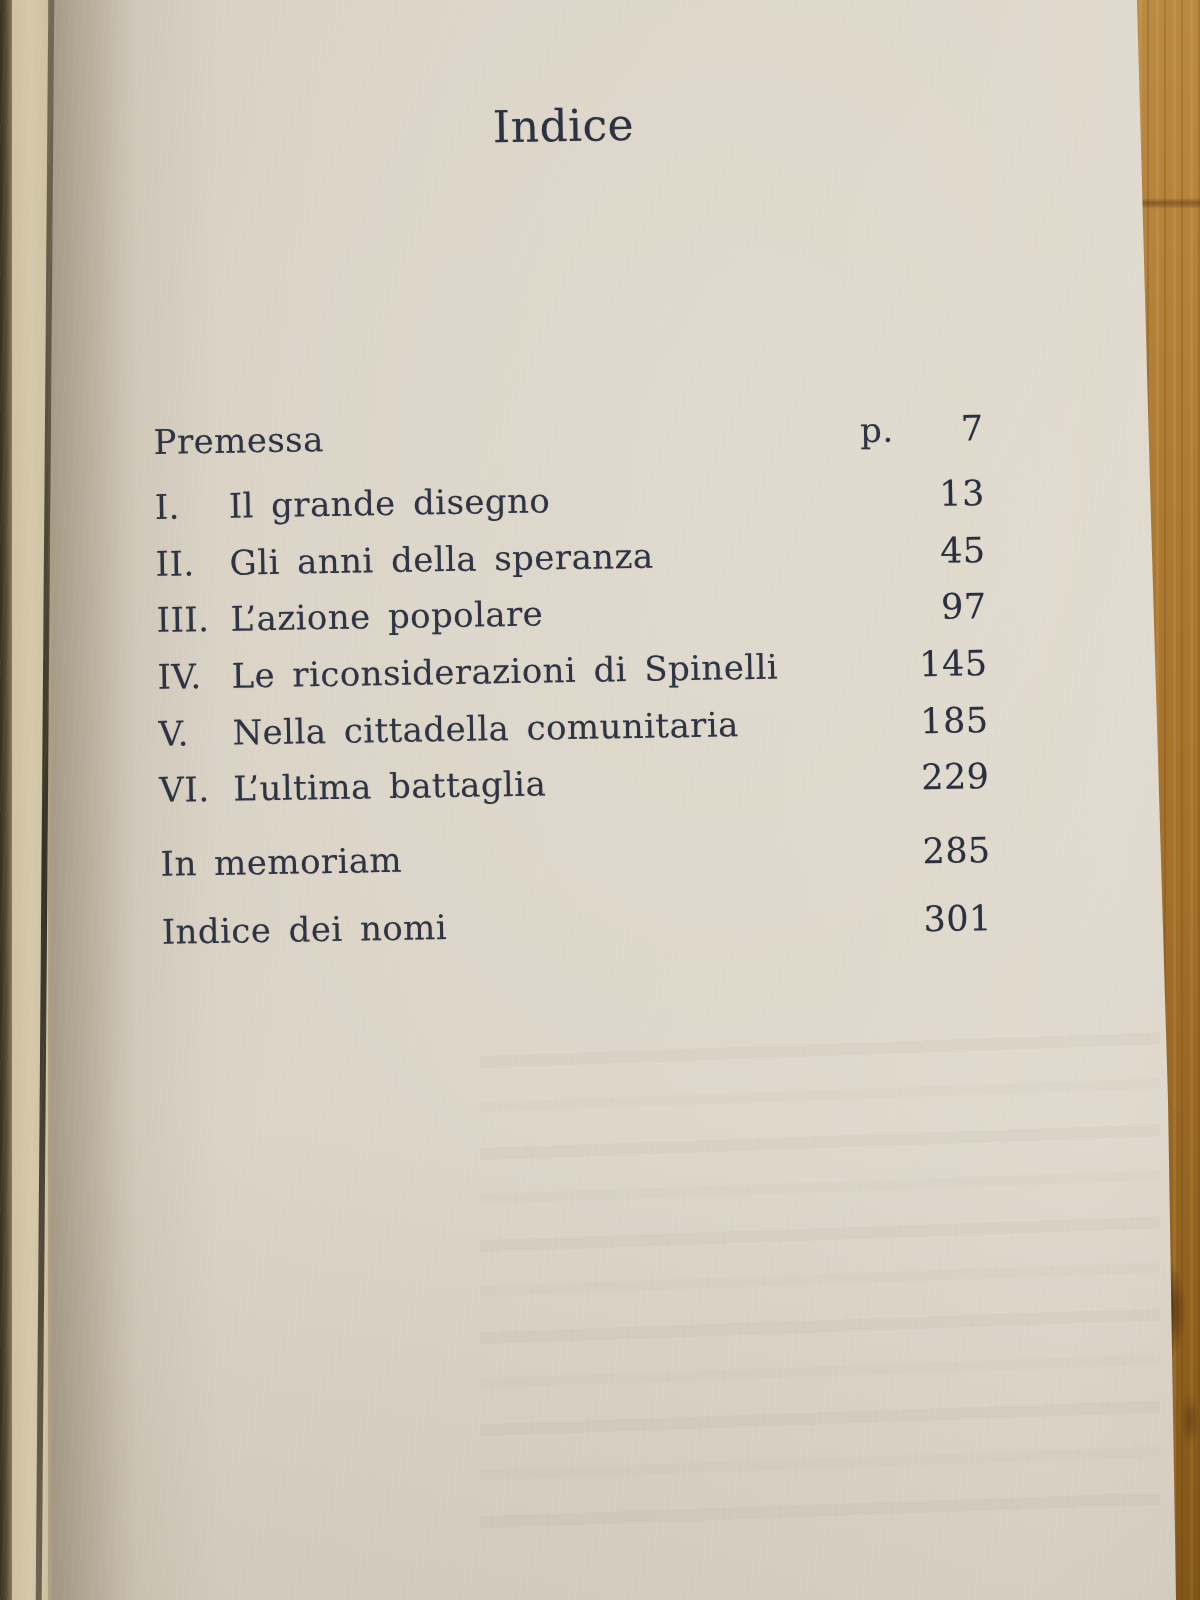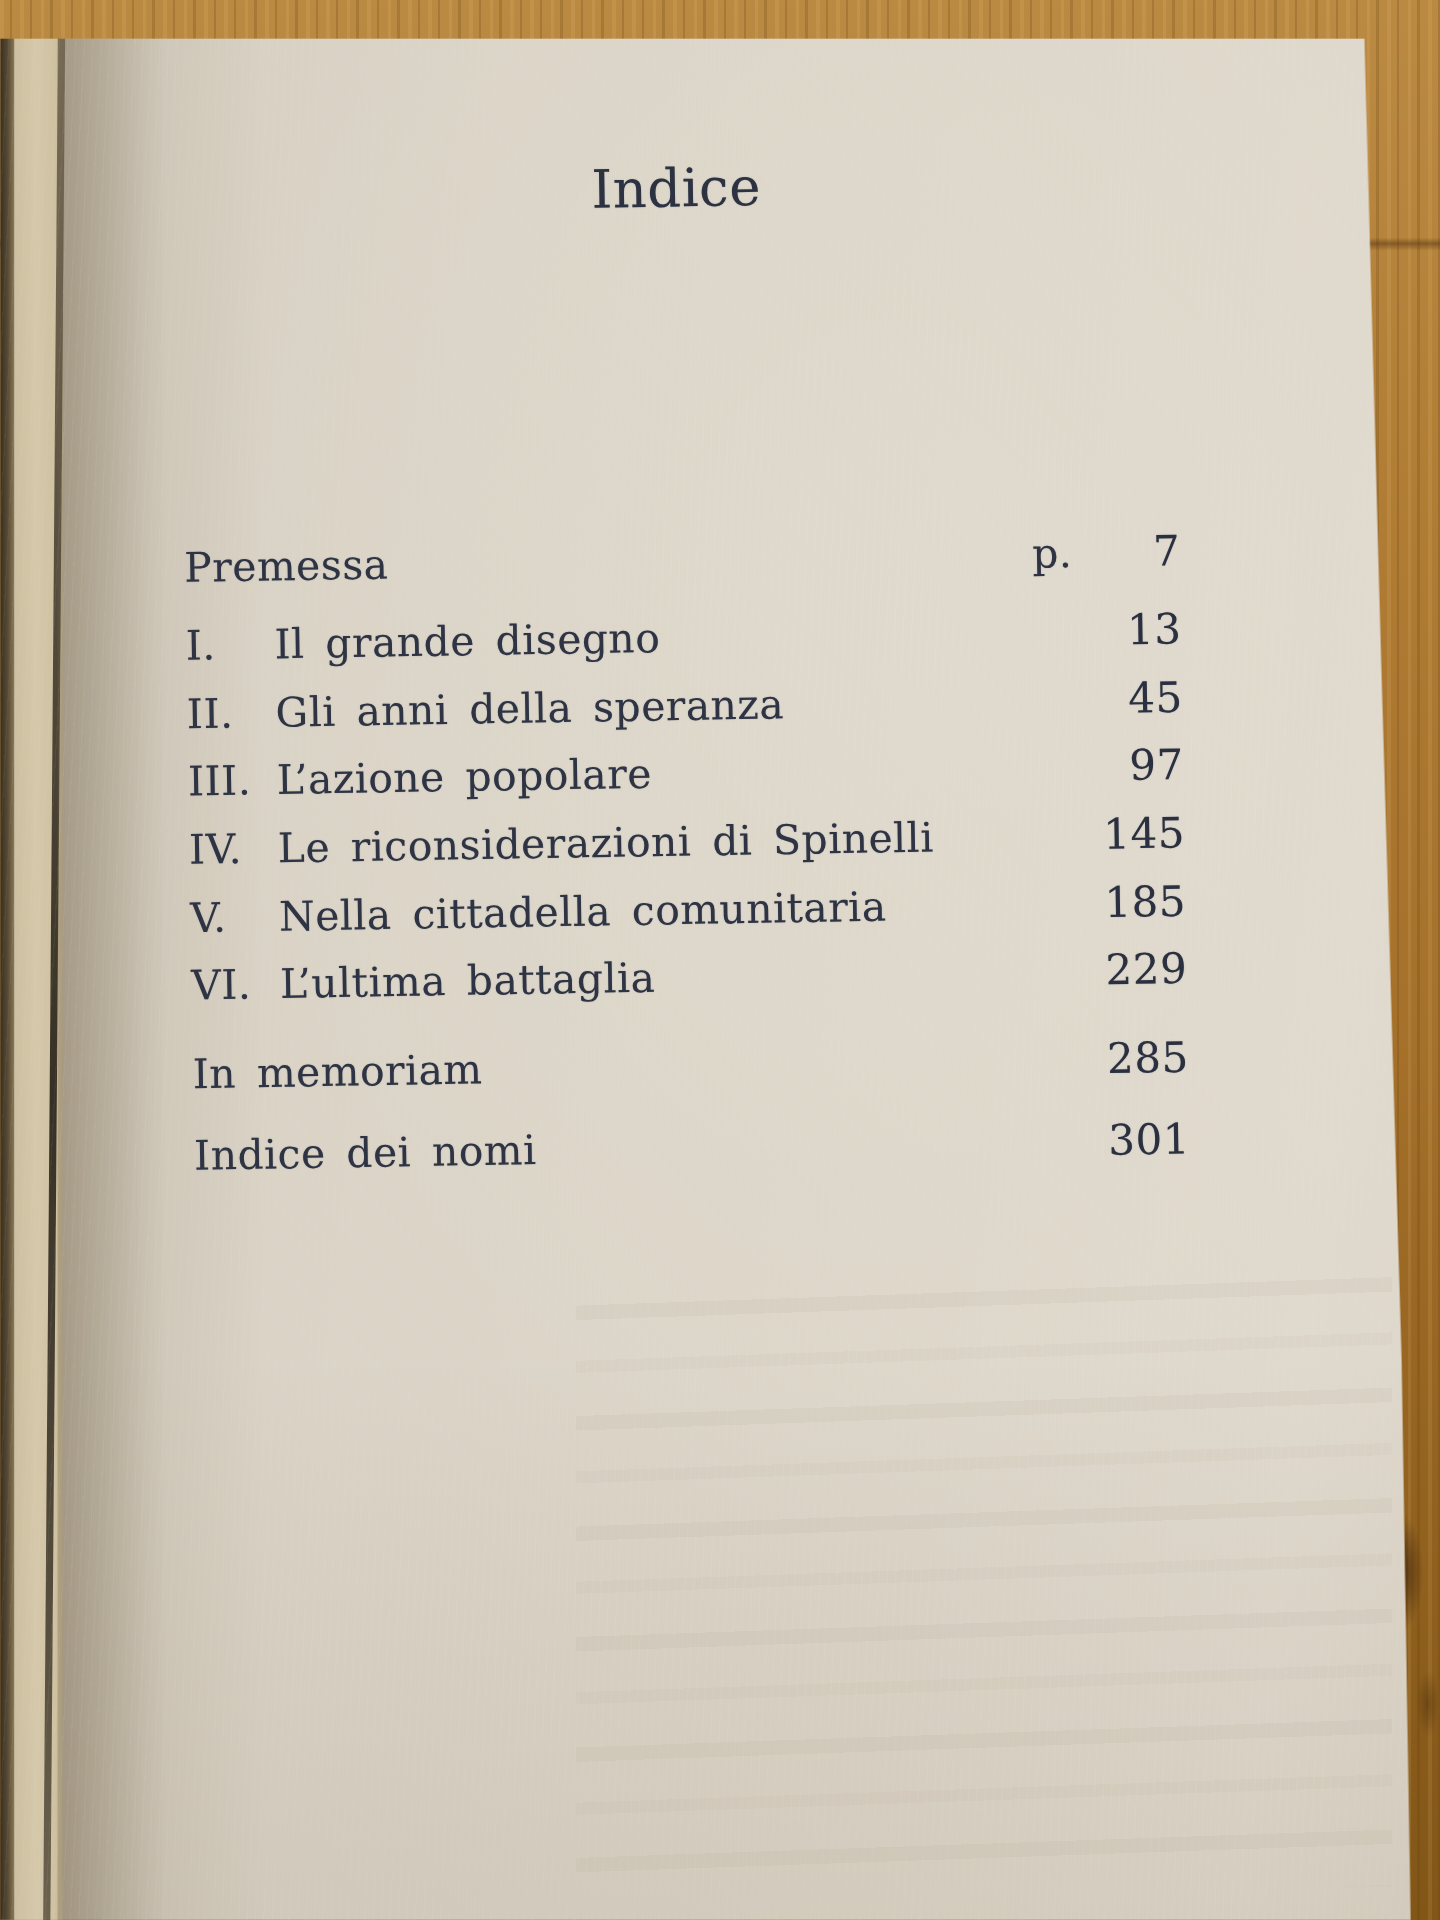--- a/index.html
+++ b/index.html
@@ -27,21 +27,20 @@
   
   .book{
     position:absolute;inset:0;
     clip-path:polygon(0 0,1137px 0,1151px 520px,1168px 1100px,1176px 1600px,0 1600px);
     filter:drop-shadow(7px 0 6px rgba(55,32,8,0.45));
     background:
       radial-gradient(ellipse 900px 1200px at 62% 30%, rgba(255,255,252,0.10), rgba(0,0,0,0) 70%),
       linear-gradient(90deg, rgba(120,104,76,0.28) 52px, rgba(120,104,76,0.10) 120px, rgba(0,0,0,0) 220px),
       linear-gradient(180deg, rgba(0,0,0,0) 70%, rgba(120,105,80,0.10) 100%),
       linear-gradient(97deg,#d6cfc1 0%,#dbd4c7 30%,#ddd6c9 62%,#e0d9cd 88%,#ddd6c9 100%);
-    margin-top: 32px;
   }
 
   
   .paper-texture{
     position:absolute;inset:0;pointer-events:none;
     background:repeating-linear-gradient(93deg, rgba(255,255,255,0.045) 0 1px, rgba(0,0,0,0) 1px 7px);
   }
   .show-through{
     position:absolute;left:480px;right:40px;top:1020px;height:520px;pointer-events:none;
     background:repeating-linear-gradient(178deg,

